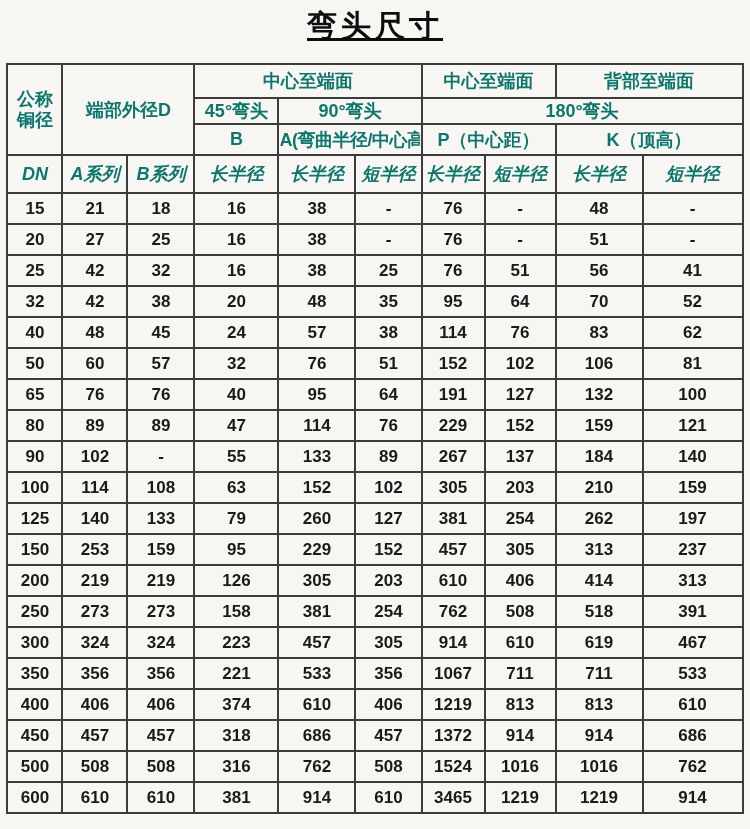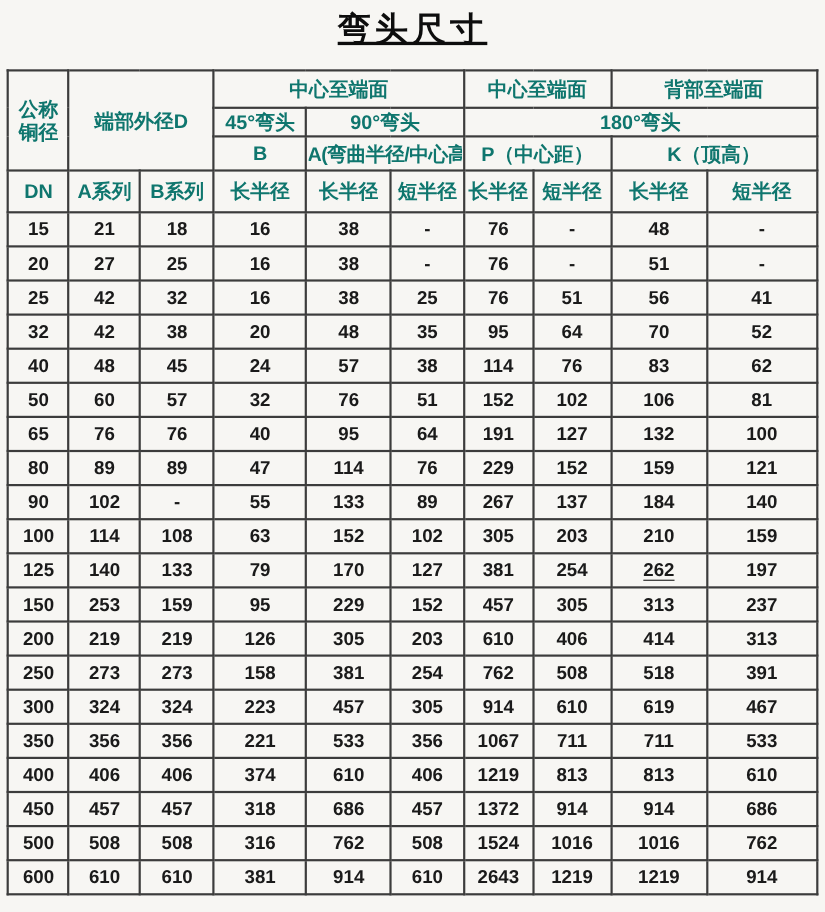--- a/index.html
+++ b/index.html
@@ -44,25 +44,25 @@
   }
   .dim-table td {
     font-size: 17px;
     font-weight: 600;
     height: 29px;
     color: #1a1a1a;
   }
   .hrow1 th { height: 32px; }
   .hrow2 th { height: 24px; }
   .hrow3 th { height: 29px; }
-  .hrow4 th { height: 36px; }
+  .hrow4 th { height: 36px; font-style: italic; }
   .two-line span { display: block; line-height: 1.15; }
   .a-col { font-size: 13.5px; letter-spacing: -0.5px; }
   .merge-right { border-right: hidden; }
-  .underlined { text-decoration: underline; text-underline-offset: 3px; }
+  .underlined { text-underline-offset: 3px; }
 </style>
 </head>
 <body>
 
 <h1 class="page-title">弯头尺寸</h1>
 
 <table class="dim-table">
   <colgroup>
     <col style="width:55px">
     <col style="width:65px">
@@ -229,21 +229,21 @@
         <td>305</td>
         <td>203</td>
         <td>210</td>
         <td>159</td>
       </tr>
       <tr>
         <td>125</td>
         <td>140</td>
         <td>133</td>
         <td>79</td>
-        <td>170</td>
+        <td>260</td>
         <td>127</td>
         <td>381</td>
         <td>254</td>
         <td class="underlined">262</td>
         <td>197</td>
       </tr>
       <tr>
         <td>150</td>
         <td>253</td>
         <td>159</td>
@@ -339,19 +339,19 @@
         <td>1016</td>
         <td>762</td>
       </tr>
       <tr>
         <td>600</td>
         <td>610</td>
         <td>610</td>
         <td>381</td>
         <td>914</td>
         <td>610</td>
-        <td>2643</td>
+        <td>3465</td>
         <td>1219</td>
         <td>1219</td>
         <td>914</td>
       </tr>
     </tbody>
 </table>
 
 </body></html>

